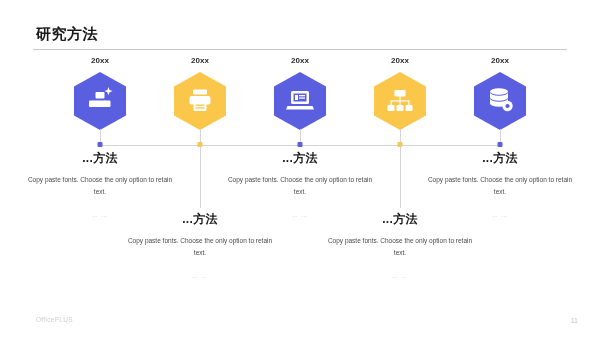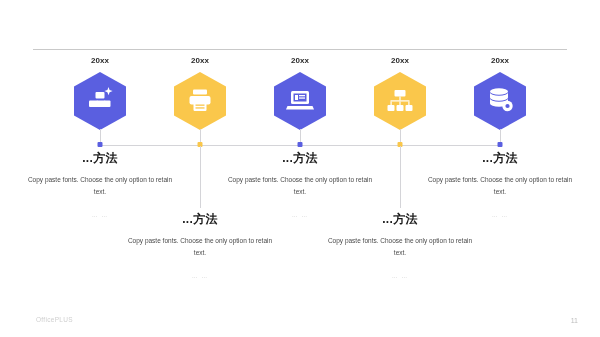--- a/index.html
+++ b/index.html
@@ -86,20 +86,21 @@
   .footer-right{
     position:absolute;right:22px;bottom:13px;
     font-size:7px;color:#bdbdbd;
   }
 </style>
 </head>
 <body>
 
 <div class="slide">
 
+  <div class="title">研究方法</div>
   <div class="title-rule"></div>
 
   <div class="axis"></div>
 
   <div class="col" style="left:0px;">
     <div class="year">20xx</div>
     <div class="hexwrap">
       <svg class="hex" viewBox="0 0 52 58">
         <polygon points="26,0 52,14.5 52,43.5 26,58 0,43.5 0,14.5" fill="#5A5FE0"></polygon>
         <g fill="#ffffff">

